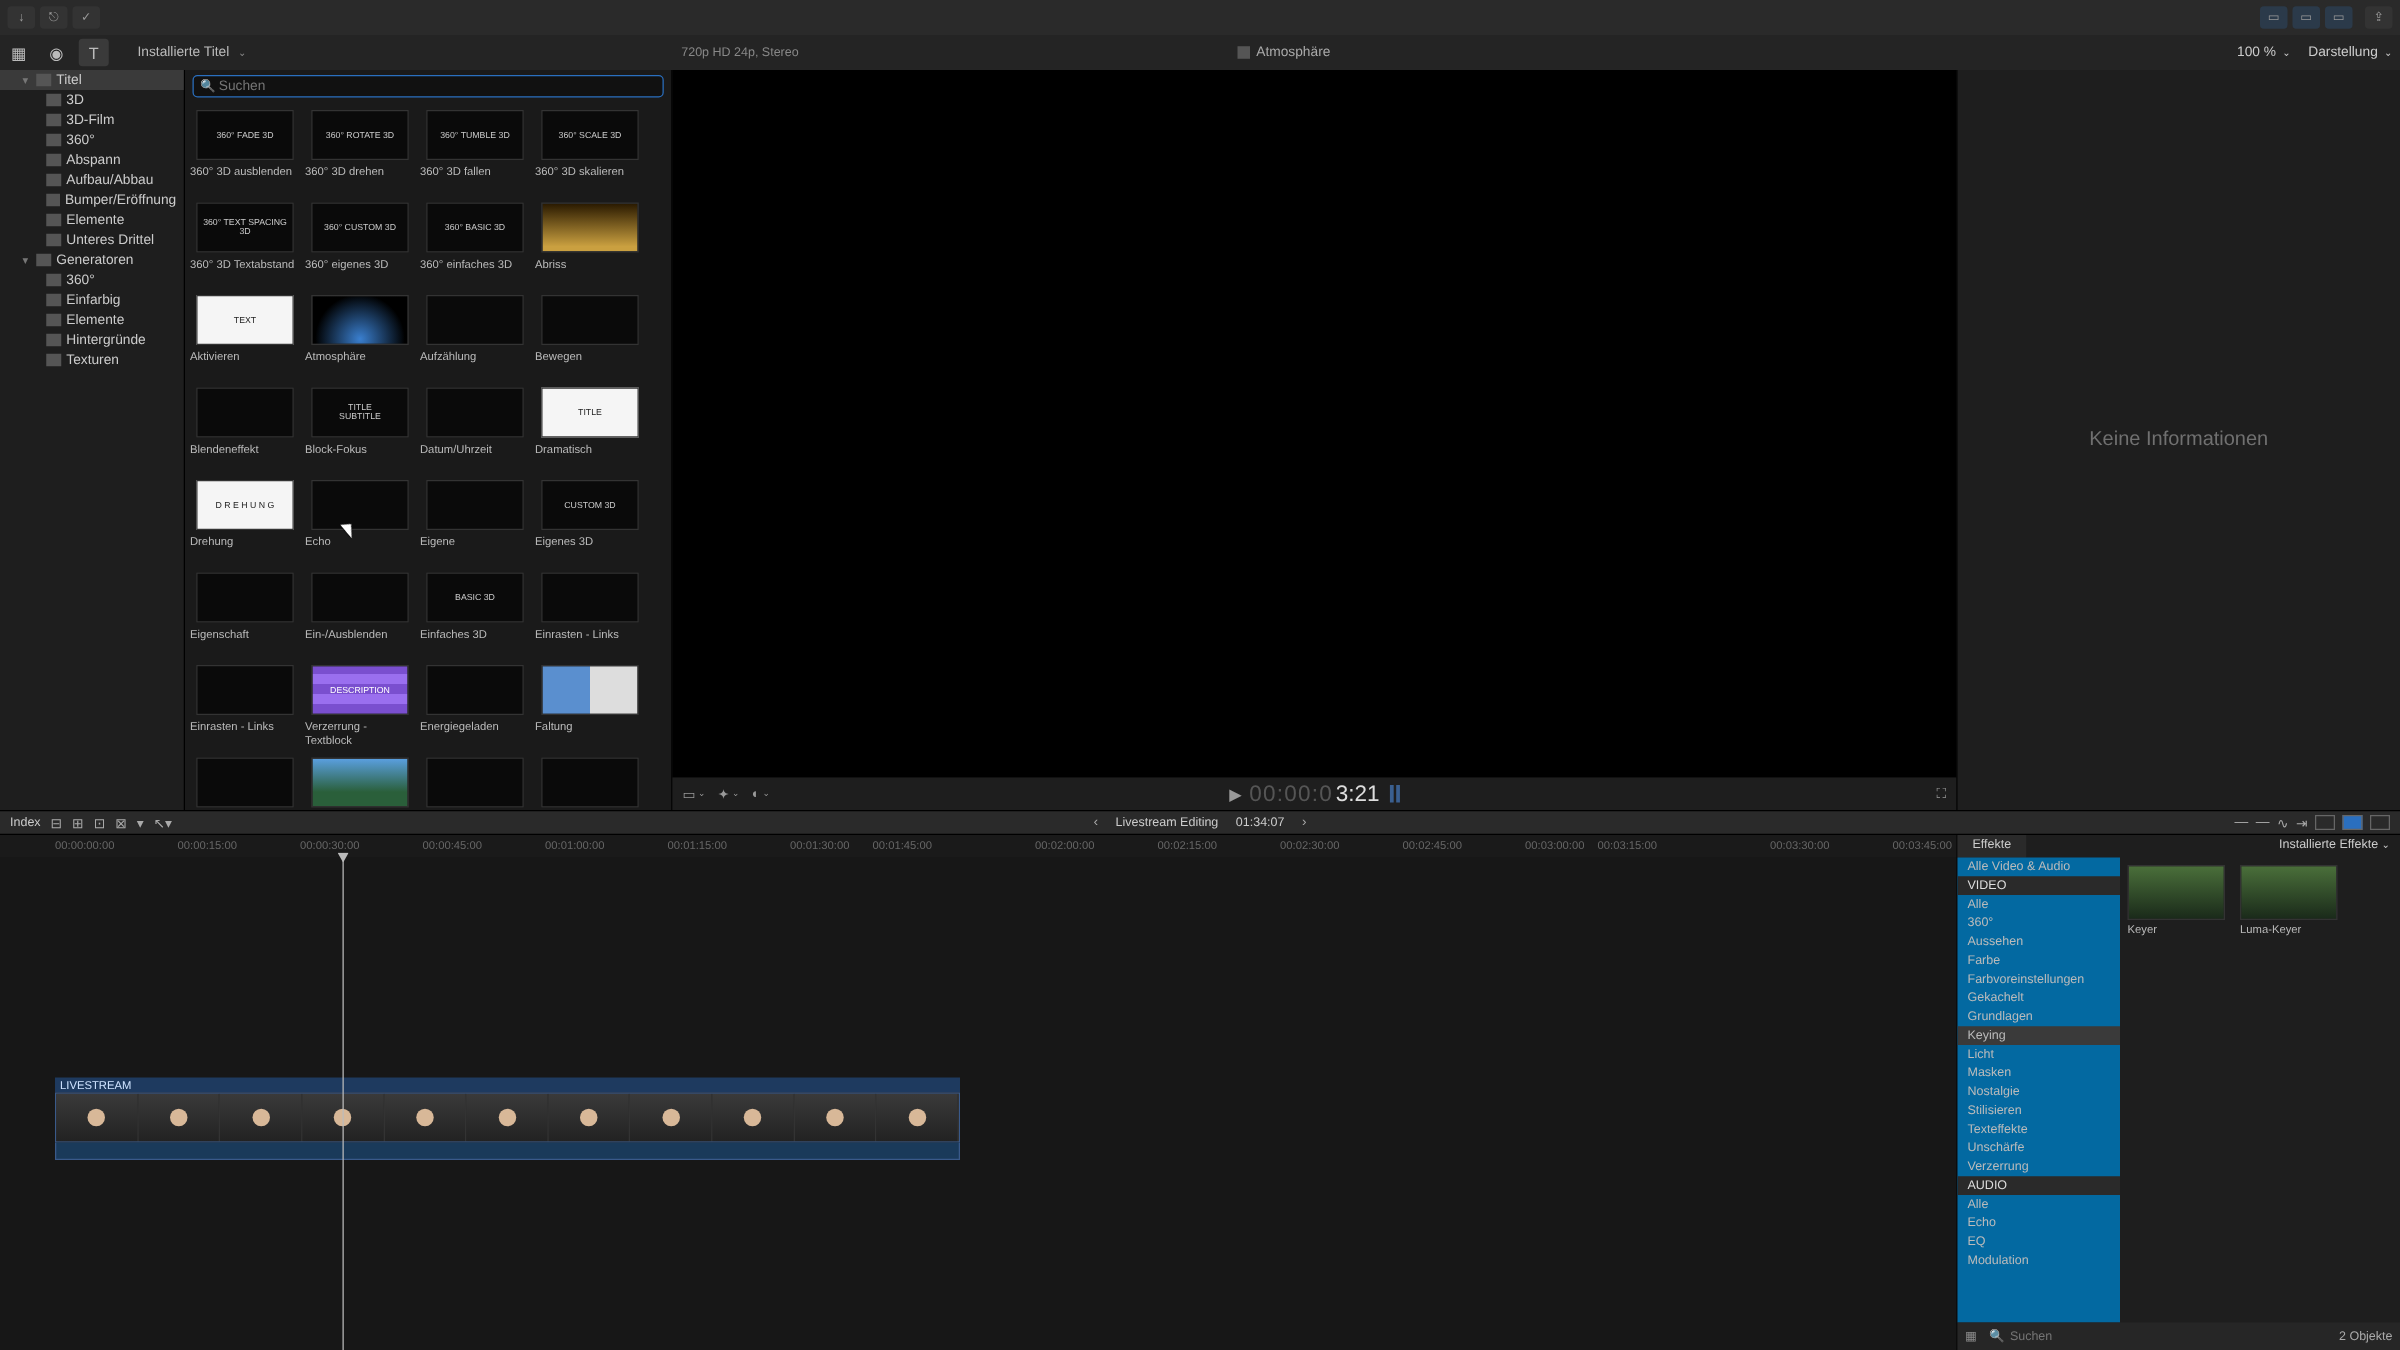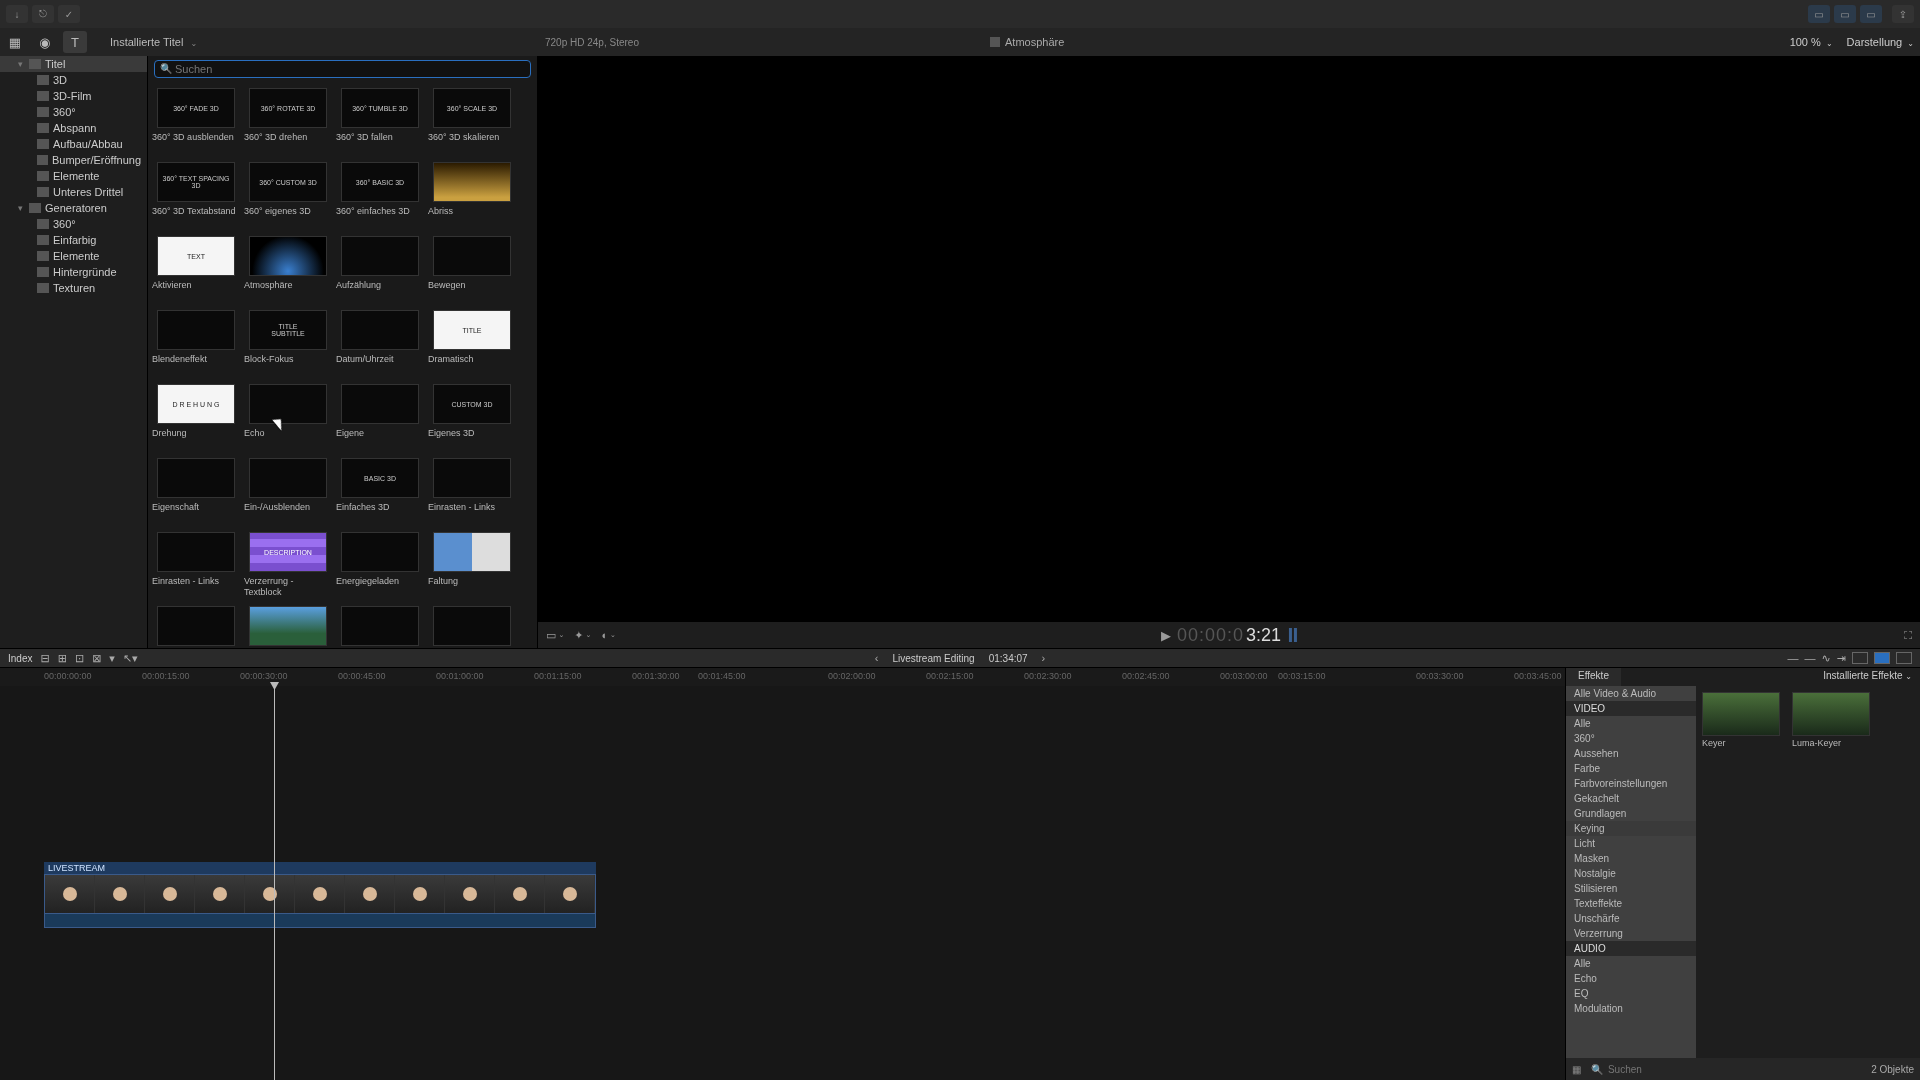--- a/index.html
+++ b/index.html
@@ -81,41 +81,41 @@
   .btoolbar .right-icn { display:flex; gap:6px; align-items:center; }
   .btoolbar .right-icn .box { width:16px; height:12px; border:1px solid #666; }
   .btoolbar .right-icn .active { background:#2a6fbf; }
 
   
   .lower { display:flex; height: 412px; }
   .timeline { flex:1; background:#161616; display:flex; flex-direction:column; position:relative; }
   .ruler { height:18px; background:#1a1a1a; display:flex; position:relative; font-size:9px; color:#666; }
   .ruler .tick { position:absolute; top:3px; }
   .tl-body { flex:1; position:relative; background:#171717; }
-  .clip { position:absolute; left:44px; top:176px; width:552px; }
+  .clip { position:absolute; left:44px; top:176px; width:724px; }
   .clip .title { background:#1e3a5f; color:#cfe3ff; font-size:9px; padding:1px 4px; }
   .clip .strip { height:40px; background:#2a2a2a; border:1px solid #3a5a8a; display:flex; }
   .clip .strip .frame { flex:1; border-right:1px solid #333; display:flex; align-items:center; justify-content:center; background:linear-gradient(#3a3a3a,#222); }
   .clip .strip .frame .face { width:14px; height:14px; border-radius:50%; background:#d8b898; position:relative; }
   .clip .audio { height:14px; background:#1a3a5a; border:1px solid #3a5a8a; border-top:none; }
   .playhead { position:absolute; top:0; bottom:0; width:1px; background:#bbb; left:274px; }
   .playhead::before { content:''; position:absolute; top:-4px; left:-4px; width:9px; height:8px; background:#bbb; clip-path:polygon(0 0,100% 0,50% 100%); }
 
   
   .fake-cursor { position:absolute; left:276px; top:416px; width:10px; height:14px; pointer-events:none; z-index:50; }
   .fake-cursor::before { content:''; position:absolute; width:0; height:0; border-left:7px solid #fff; border-top:5px solid transparent; border-bottom:9px solid transparent; transform:rotate(-40deg); filter:drop-shadow(0 0 1px #000); }
 
   
   .effects { width:355px; background:#1e1e1e; border-left:1px solid #000; display:flex; flex-direction:column; }
   .eff-tabs { height:18px; display:flex; font-size:10px; }
   .eff-tabs .tab { padding:2px 12px; color:#ccc; }
   .eff-tabs .tab.active { background:#2a2a2a; }
   .eff-tabs .right-tab { margin-left:auto; padding:2px 8px; color:#ccc; }
   .eff-body { flex:1; display:flex; }
-  .eff-cats { width:130px; background:#404040; overflow:hidden; }
+  .eff-cats { width:130px; background:#0369a1; overflow:hidden; }
   .eff-cats .cat { padding:2px 8px; font-size:10px; color:#bbb; }
   .eff-cats .cat.hdr { background:#2a2a2a; color:#ddd; }
   .eff-cats .cat.sel { background:#3a3a3a; }
   .eff-thumbs { flex:1; padding:6px; display:flex; gap:8px; align-content:flex-start; flex-wrap:wrap; }
   .eff-thumbs .et { width:82px; }
   .eff-thumbs .et .im { width:78px; height:44px; background:linear-gradient(#4a6f3a,#1a2a1a); border:1px solid #333; }
   .eff-thumbs .et .lb { font-size:9px; color:#bbb; margin-top:2px; }
   .eff-foot { height:22px; background:#262626; display:flex; align-items:center; padding:0 6px; font-size:10px; color:#888; }
   .eff-foot .srch { flex:1; display:flex; align-items:center; gap:4px; }
   .eff-foot .cnt { color:#aaa;margin-left:28px; }
@@ -388,20 +388,23 @@
         <span class="tc-bright">3:21</span>
         <span class="bars">
             <span></span>
             <span></span>
           </span>
       </div>
       <div class="expand">⛶</div>
     </div>
   </div>
 
+  <div class="inspector">
+    <div class="empty">Keine Informationen</div>
+  </div>
 </div>
 
 <div class="btoolbar" style="position:relative">
   <div class="grp">
     <span>Index</span>
     <span class="icn">⊟</span>
     <span class="icn">⊞</span>
     <span class="icn">⊡</span>
     <span class="icn">⊠</span>
     <span class="icn">▾</span>

